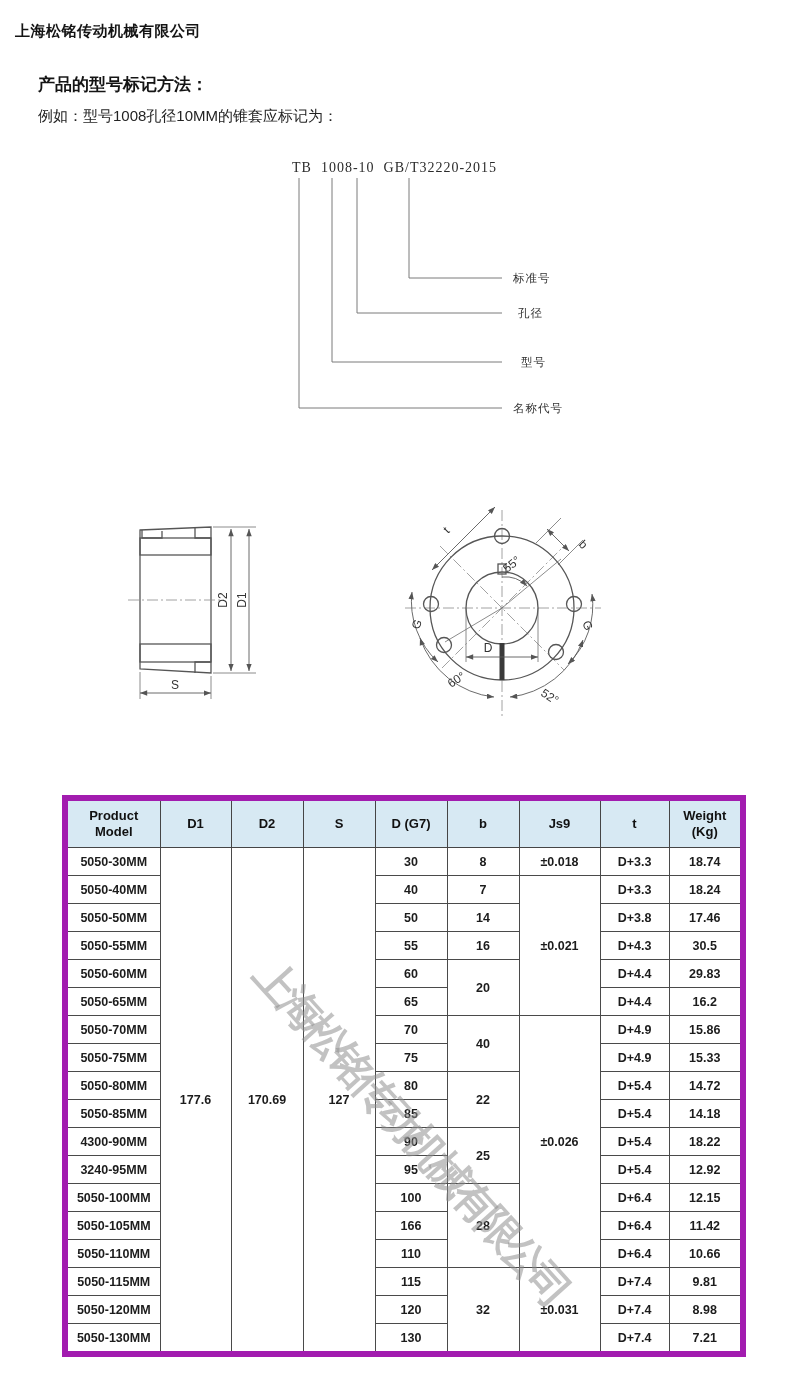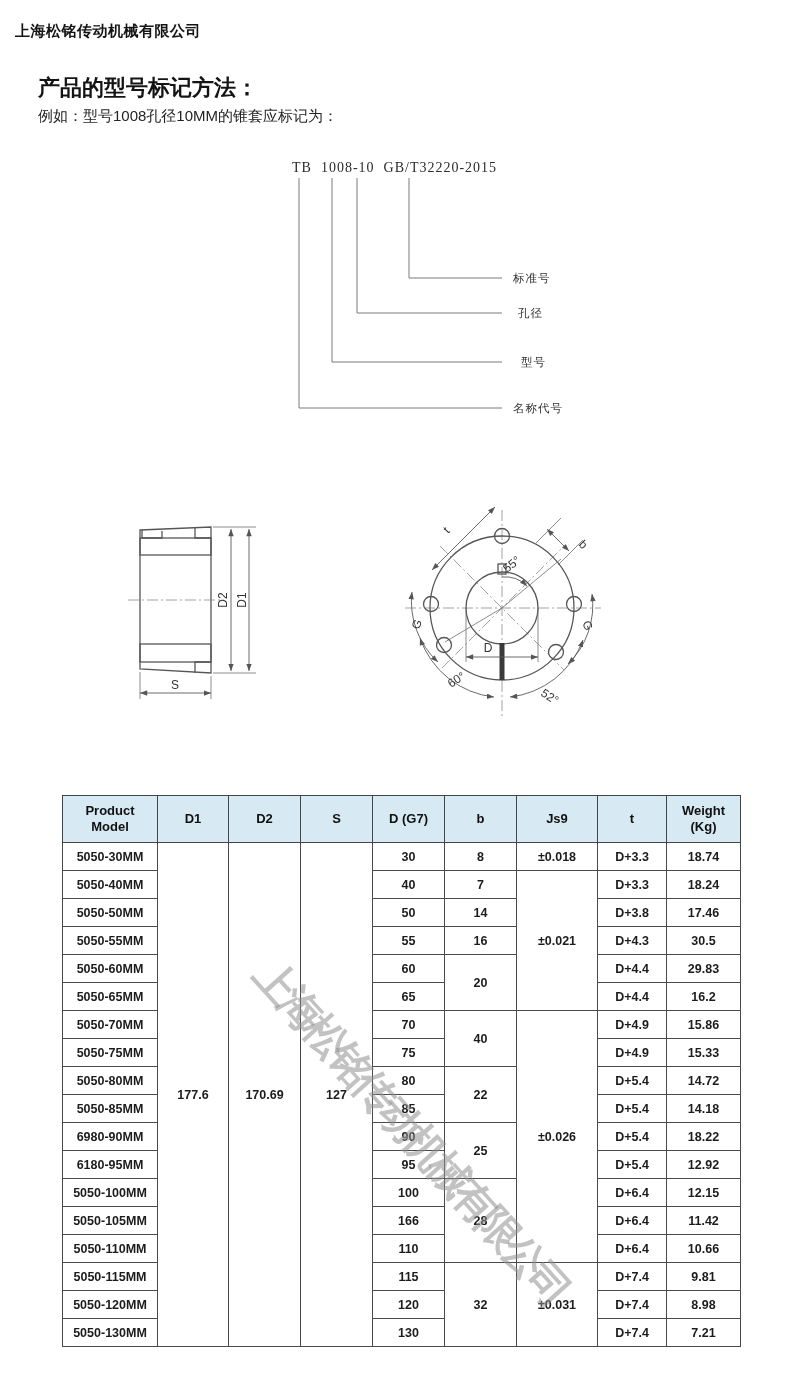--- a/index.html
+++ b/index.html
@@ -1,21 +1,21 @@
 <!DOCTYPE html>
 <html><head>
 <meta charset="utf-8">
 <style>
   html,body { margin:0; padding:0; }
   body {
     width:800px; height:1389px; position:relative; background:#ffffff;
     font-family:"Liberation Sans", sans-serif; overflow:hidden;
   }
   .company-header { position:absolute; left:15px; top:22px; font-size:15px; font-weight:700; color:#141414; letter-spacing:.5px; }
-  .section-title  { position:absolute; left:38px; top:73px; font-size:22px; font-weight:700; color:#141414; }
+  .section-title  { position:absolute; left:38px; top:73px; font-size:17px; font-weight:700; color:#141414; }
   .example-line   { position:absolute; left:38px; top:107px; font-size:15px; color:#232323; }
 
   svg.marking { position:absolute; left:280px; top:146px; }
   svg.marking text { fill:#333; }
   svg.marking .code { font-family:"Liberation Serif", serif; font-size:14px; letter-spacing:1px; white-space:pre; fill:#2b2b2b; }
   svg.marking .callout { font-size:11.5px; letter-spacing:1px; }
   svg.marking line, svg.marking path { stroke:#7a7a7a; stroke-width:1; fill:none; }
 
   svg.drawing { position:absolute; }
   .side-view  { left:100px; top:498px; }
@@ -27,21 +27,21 @@
   svg.drawing text    { fill:#333; font-size:12px; font-family:"Liberation Sans",sans-serif; }
 
   .watermark {
     position:absolute; left:283px; top:948px; z-index:6;
     font-size:42px; font-weight:700; letter-spacing:-5px; white-space:nowrap;
     color:rgba(143,143,143,.55);
     transform:rotate(48deg); transform-origin:0 0; pointer-events:none;
   }
 
   .spec-table-wrap { position:absolute; left:62px; top:795px; }
-  table.spec { border-collapse:collapse; table-layout:fixed; width:678px; border:1px solid #a21caf; }
+  table.spec { border-collapse:collapse; table-layout:fixed; width:678px; border:6px solid #a21caf; }
   table.spec th {
     background:#d7e9f3; border:1px solid #454545; font-size:13px; font-weight:700;
     color:#111; height:44px; padding:1px 2px; line-height:1.25;
   }
   table.spec td {
     border:1px solid #4a4a4a; text-align:center; vertical-align:middle;
     font-size:12.5px; font-weight:700; color:#1c1c1c; height:27px; padding:0 2px;
   }
 </style>
 </head>
@@ -227,28 +227,28 @@
           <td>D+5.4</td>
           <td>14.72</td>
         </tr>
         <tr>
           <td>5050-85MM</td>
           <td>85</td>
           <td>D+5.4</td>
           <td>14.18</td>
         </tr>
         <tr>
-          <td>6980-90MM</td>
+          <td>4300-90MM</td>
           <td>90</td>
           <td rowspan="2">25</td>
           <td>D+5.4</td>
           <td>18.22</td>
         </tr>
         <tr>
-          <td>6180-95MM</td>
+          <td>3240-95MM</td>
           <td>95</td>
           <td>D+5.4</td>
           <td>12.92</td>
         </tr>
         <tr>
           <td>5050-100MM</td>
           <td>100</td>
           <td rowspan="3">28</td>
           <td>D+6.4</td>
           <td>12.15</td>

